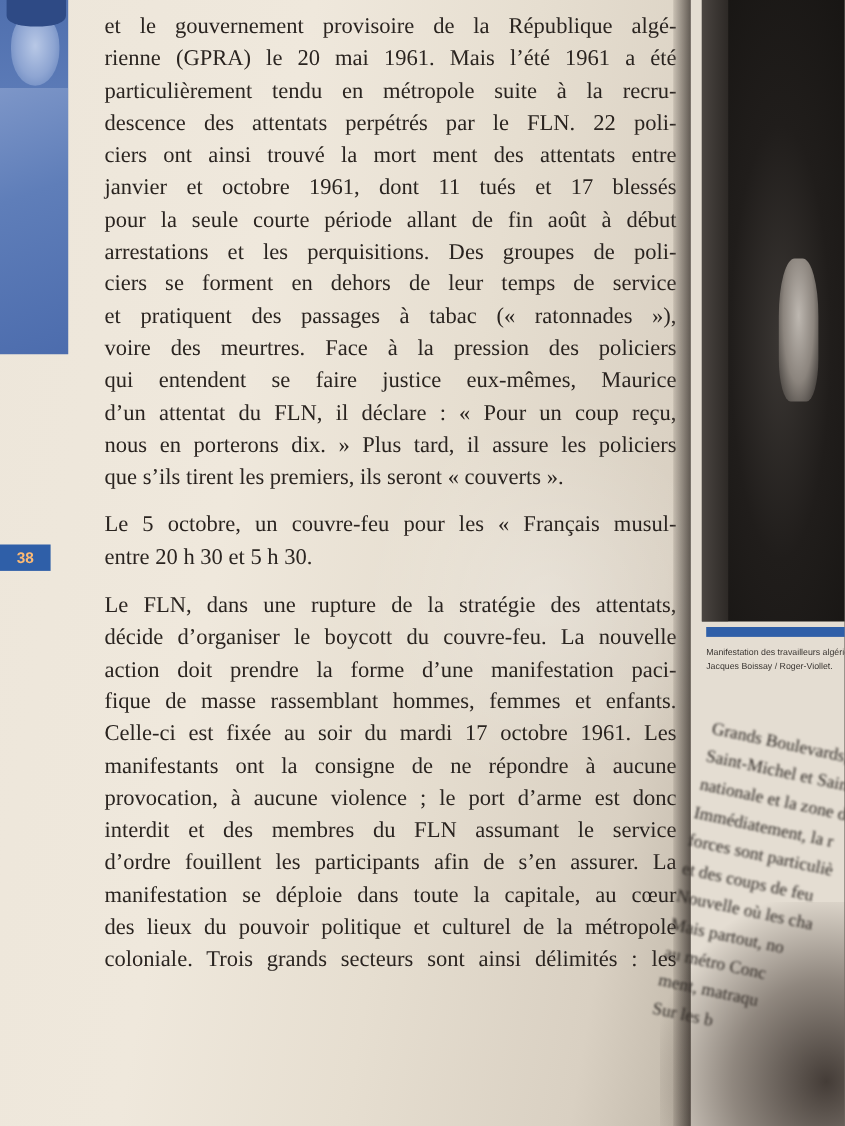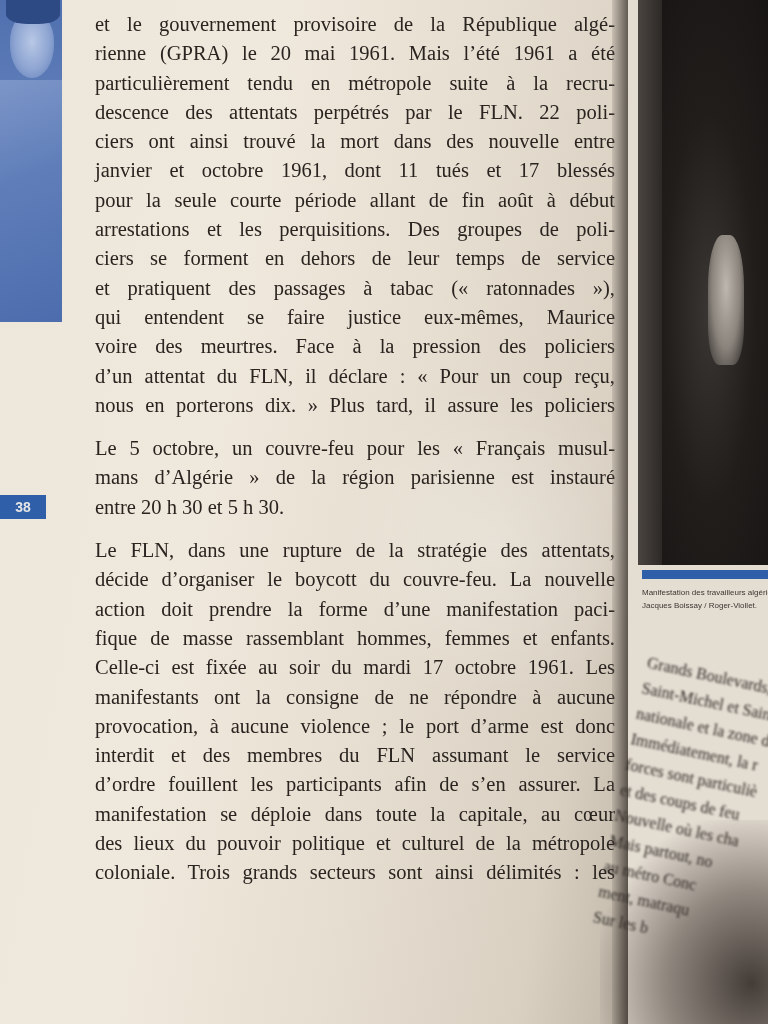--- a/index.html
+++ b/index.html
@@ -31,21 +31,21 @@
   .photo-left .hair {
     position: absolute; left: 6px; top: 0; width: 54px; height: 24px;
     border-radius: 0 0 40% 40%; background: #2e4a85;
   }
   .photo-left .body {
     position: absolute; left: 0; top: 80px; width: 62px; height: 242px;
     background: linear-gradient(160deg, #7d96c8 0%, #5f7eb9 40%, #4c6cad 100%);
   }
   .page-number {
     position: absolute; left: 0; top: 495px; width: 46px; height: 24px;
-    background: #2f5fa8; color: #e5e5e5;
+    background: #2f5fa8; color: #fdba74;
     font-family: "Liberation Sans", "DejaVu Sans", sans-serif;
     font-weight: bold; font-size: 14px; line-height: 24px; text-align: center;
   }
   .text-block {
     position: absolute; left: 95px; top: 10px; width: 520px;
     color: #2a2420; font-size: 20.5px; line-height: 29.3px;
     text-align: justify;
   }
   .text-block p { margin: 0; }
   .para { margin-top: 14px !important; }
@@ -107,34 +107,34 @@
     <div class="hair"></div>
   </div>
   <div class="page-number">38</div>
 
   <div class="text-block">
     <p>
       <span class="line">et le gouvernement provisoire de la République algé-</span>
       <span class="line">rienne (GPRA) le 20 mai 1961. Mais l’été 1961 a été</span>
       <span class="line">particulièrement tendu en métropole suite à la recru-</span>
       <span class="line">descence des attentats perpétrés par le FLN. 22 poli-</span>
-      <span class="line">ciers ont ainsi trouvé la mort dans des nouvelle entre</span>
+      <span class="line">ciers ont ainsi trouvé la mort ment des attentats entre</span>
       <span class="line">janvier et octobre 1961, dont 11 tués et 17 blessés</span>
       <span class="line">pour la seule courte période allant de fin août à début</span>
       <span class="line">arrestations et les perquisitions. Des groupes de poli-</span>
       <span class="line">ciers se forment en dehors de leur temps de service</span>
       <span class="line">et pratiquent des passages à tabac (« ratonnades »),</span>
+      <span class="line">voire des meurtres. Face à la pression des policiers</span>
       <span class="line">qui entendent se faire justice eux-mêmes, Maurice</span>
-      <span class="line">voire des meurtres. Face à la pression des policiers</span>
       <span class="line">d’un attentat du FLN, il déclare : « Pour un coup reçu,</span>
       <span class="line">nous en porterons dix. » Plus tard, il assure les policiers</span>
+      <span class="line last">que s’ils tirent les premiers, ils seront « couverts ».</span>
     </p>
     <p class="para">
       <span class="line">Le 5 octobre, un couvre-feu pour les « Français musul-</span>
-      <span class="line">mans d’Algérie » de la région parisienne est instauré</span>
       <span class="line last">entre 20 h 30 et 5 h 30.</span>
     </p>
     <p class="para">
       <span class="line">Le FLN, dans une rupture de la stratégie des attentats,</span>
       <span class="line">décide d’organiser le boycott du couvre-feu. La nouvelle</span>
       <span class="line">action doit prendre la forme d’une manifestation paci-</span>
       <span class="line">fique de masse rassemblant hommes, femmes et enfants.</span>
       <span class="line">Celle-ci est fixée au soir du mardi 17 octobre 1961. Les</span>
       <span class="line">manifestants ont la consigne de ne répondre à aucune</span>
       <span class="line">provocation, à aucune violence ; le port d’arme est donc</span>

